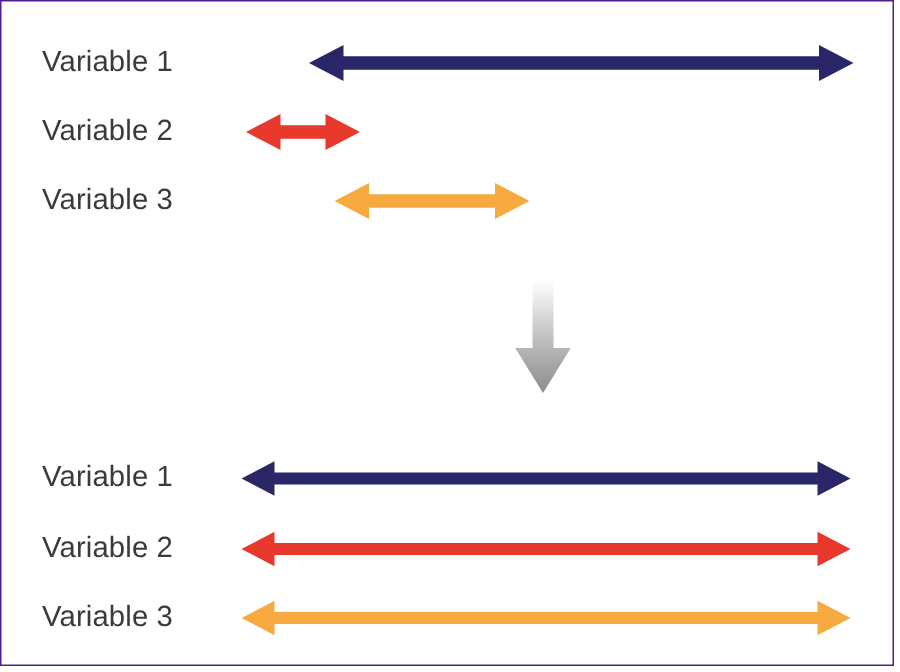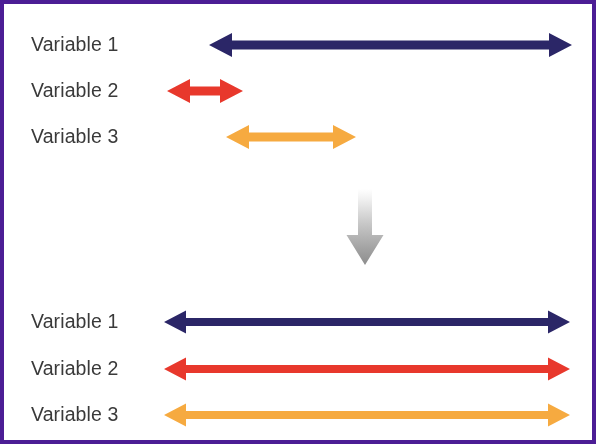--- a/index.html
+++ b/index.html
@@ -13,21 +13,21 @@
     height: 448px;
     font-family: "Liberation Sans", sans-serif;
     overflow: hidden;
   }
   #canvas {
     position: relative;
     width: 596px;
     height: 444px;
     margin: 0;
     background: #ffffff;
-    border: 4px solid #4c1d95;
+    border: 1px solid #4c1d95;
     box-sizing: border-box;
     overflow: hidden;
   }
   .diagram-svg {
     position: absolute;
     left: 0;
     top: 0;
     width: 596px;
     height: 444px;
     display: block;

